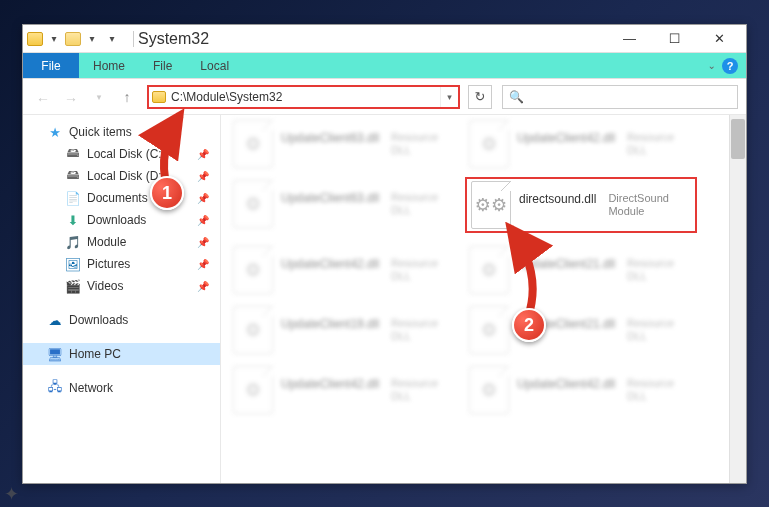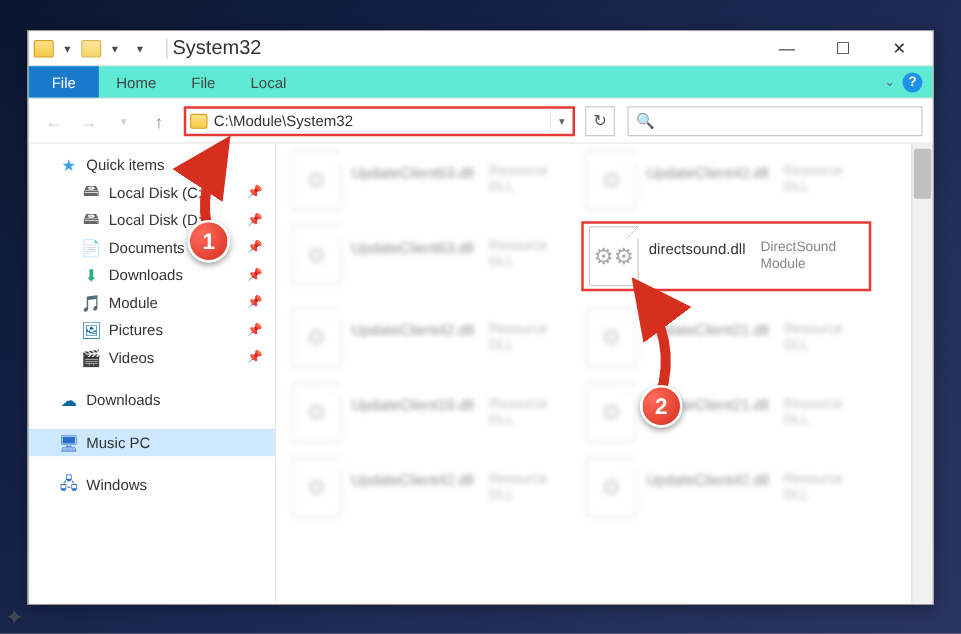--- a/index.html
+++ b/index.html
@@ -154,26 +154,26 @@
           </div>
         </div>
       <div class="side-gap"></div>
       <div class="side-item">
         <span class="side-ic" style="color:#0a64a4">☁</span>
         <span>Downloads</span>
       </div>
       <div class="side-gap"></div>
       <div class="side-item sel">
         <span class="side-ic" style="color:#2a70c8">🖥</span>
-        <span>Music PC</span>
+        <span>Home PC</span>
       </div>
       <div class="side-gap"></div>
       <div class="side-item">
         <span class="side-ic" style="color:#2a70c8">🖧</span>
-        <span>Windows</span>
+        <span>Network</span>
       </div>
     </div>
 
     <div class="content">
       <div class="file-grid" id="file-grid">
           <div class="file-item blur" style="left: 12px; top: 4px;">
             <div class="file-ic">
               <span class="gears">⚙</span>
             </div>
             <div class="file-txt">

